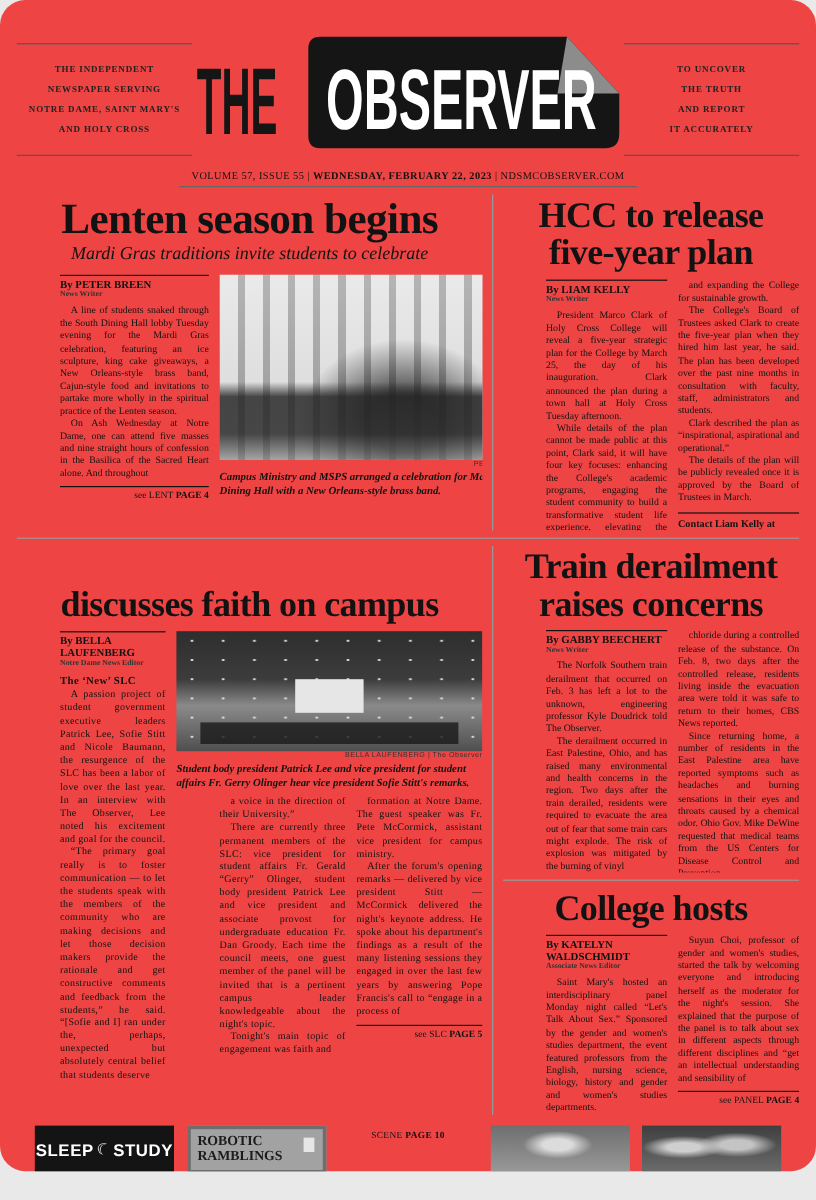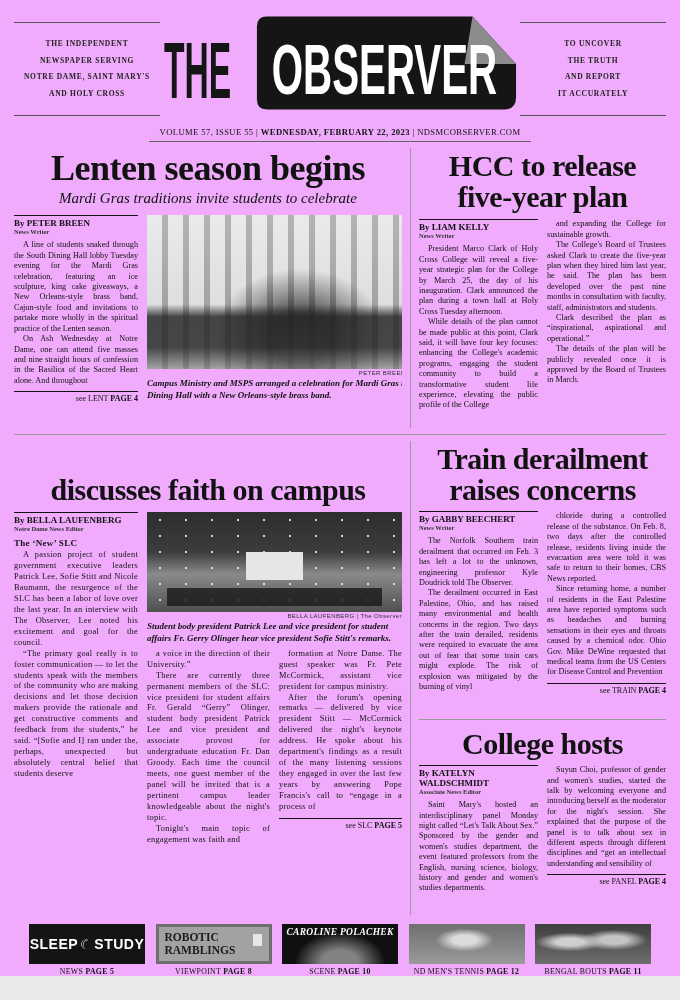--- a/index.html
+++ b/index.html
@@ -1,17 +1,17 @@
 <!DOCTYPE html>
 <html><head>
 <meta charset="utf-8">
 <style>
   html,body{margin:0;padding:0;}
   body{width:680px;height:1000px;background:#e9e9e9;font-family:"Liberation Serif",serif;color:#121212;}
-  .page{background:#f0abfc;height:976px;overflow:hidden;padding:6px 14px 0;box-sizing:border-box;}
+  .page{background:#ef4444;height:976px;overflow:hidden;padding:20px 14px 0;box-sizing:border-box;border-radius:21px;}
 
   
   .masthead{display:flex;align-items:stretch;height:116px;}
   .tagline{width:146px;display:flex;flex-direction:column;justify-content:center;text-align:center;
            font-size:7.5px;letter-spacing:.7px;line-height:2.2;border-top:1px solid #555;border-bottom:1px solid #555;
            margin:16px 0 6px;font-weight:bold;color:#222;}
   .logo-wrap{flex:1;display:flex;align-items:center;justify-content:center;}
   .issue-line{text-align:center;font-size:8.6px;letter-spacing:.4px;margin-top:5px;color:#111;}
   .issue-line b{font-weight:bold;}
   .issue-rule{width:382px;margin:4px auto 0;border-top:1.5px solid #666;}
@@ -27,21 +27,21 @@
   .h-xl{font-size:36px;}
   .h-lg{font-size:30px;}
   .subhead{text-align:center;font-style:italic;font-size:15px;margin:3px 0 8px;}
   .byline{border-top:1.5px solid #111;padding-top:2px;margin-bottom:5px;}
   .byline .name{font-weight:bold;font-size:9px;display:block;}
   .byline .role{font-size:6.5px;display:block;font-weight:bold;color:#333;}
   .bodytext p{font-size:8.2px;line-height:1.27;text-align:justify;text-indent:9px;margin:0;}
   .slc-text p{font-size:8.4px;letter-spacing:.25px;line-height:1.3;}
   .jump{border-top:1px solid #111;margin-top:5px;padding-top:2px;text-align:right;font-size:8px;}
   .jump b{font-weight:bold;}
-  .cols{display:flex;gap:9px;}
+  .cols{display:flex;gap:9px;margin-left:36px;}
   .cols .tcol{flex:1;min-width:0;}
   .lenten-cols .tcol-narrow{width:124px;flex:none;}
   .lenten-cols .pcol{width:306px;flex:none;}
   .credit{font-size:6px;text-align:right;letter-spacing:.4px;color:#333;margin-top:1px;font-family:"Liberation Sans",sans-serif;}
   .caption{font-size:9px;font-weight:bold;font-style:italic;line-height:1.25;margin-top:2px;}
   .subhd-inline{font-weight:bold;font-size:9px;margin:6px 0 2px;letter-spacing:.3px;}
   .contact{border-top:1px solid #111;margin-top:6px;padding-top:3px;font-weight:bold;font-size:8.5px;line-height:1.35;}
   .hrule-full{border-top:1px solid #999;margin-top:6px;}
   .hrule-col{border-top:1px solid #999;margin:6px 0;}
 
@@ -158,20 +158,24 @@
             <span class="role">News Writer</span>
           </div>
           <p>President Marco Clark of Holy Cross College will reveal a five-year strategic plan for the College by March 25, the day of his inauguration. Clark announced the plan during a town hall at Holy Cross Tuesday afternoon.</p>
           <p>While details of the plan cannot be made public at this point, Clark said, it will have four key focuses: enhancing the College's academic programs, engaging the student community to build a transformative student life experience, elevating the public profile of the College</p>
         </div>
         <div class="tcol">
           <p>and expanding the College for sustainable growth.</p>
           <p>The College's Board of Trustees asked Clark to create the five-year plan when they hired him last year, he said. The plan has been developed over the past nine months in consultation with faculty, staff, administrators and students.</p>
           <p>Clark described the plan as “inspirational, aspirational and operational.”</p>
           <p>The details of the plan will be publicly revealed once it is approved by the Board of Trustees in March.</p>
+          <div class="contact">
+            <span>Contact Liam Kelly at</span><br>
+            <span>lkelly8@nd.edu</span>
+          </div>
         </div>
       </div>
     </section>
   </div>
 
   <div class="hrule-full"></div>
 
   <div class="row row2">
 
     <section class="col-left">
@@ -291,23 +295,20 @@
         </span>
         <span class="robot"><span class="head"></span><span class="bod" style="display:block;"></span></span>
       </div>
       <div class="promo-label">
         <span>VIEWPOINT</span>
         <b>PAGE 8</b>
       </div>
     </div>
 
     <div class="promo">
-      <div class="promo-box box-caroline">
-        <span class="caroline-title">CAROLINE POLACHEK</span>
-      </div>
       <div class="promo-label">
         <span>SCENE</span>
         <b>PAGE 10</b>
       </div>
     </div>
 
     <div class="promo">
       <div class="promo-box box-tennis"></div>
       <div class="promo-label">
         <span>ND MEN'S TENNIS</span>

